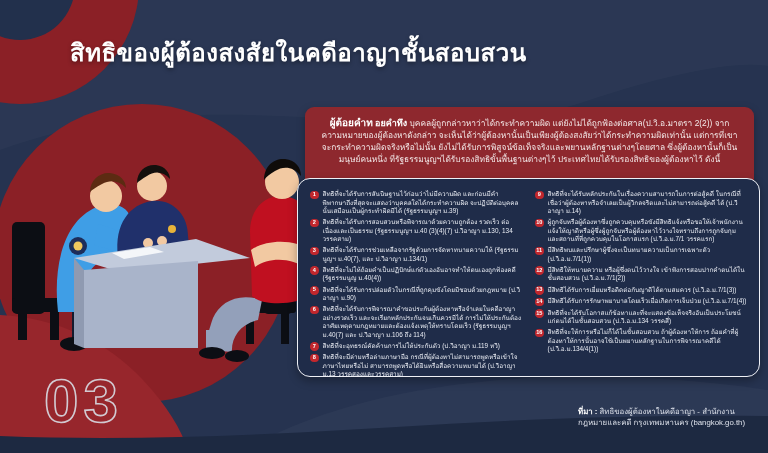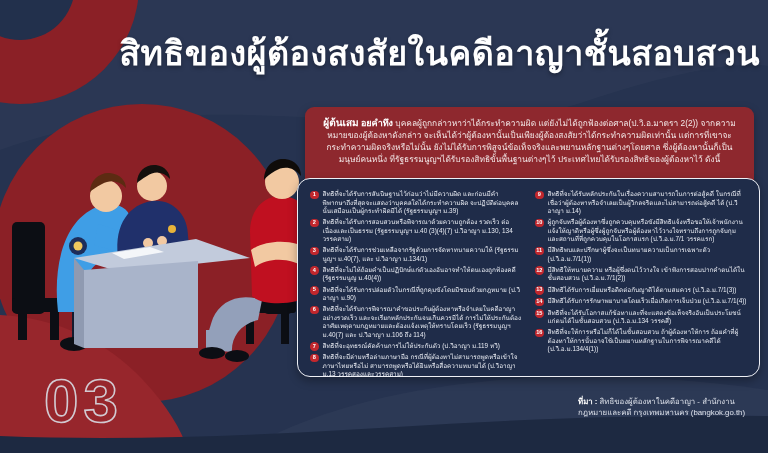--- a/index.html
+++ b/index.html
@@ -7,22 +7,22 @@
     position:relative;width:768px;height:453px;overflow:hidden;
     background:#263350;
     font-family:"Liberation Sans", sans-serif;
     -webkit-font-smoothing:antialiased;
   }
   .stage svg.backdrop{position:absolute;left:0;top:0;z-index:0;}
   .layer{position:absolute;z-index:2;}
 
   .title{
     left:70px;top:27px;width:690px;height:54px;
-    text-align:right;line-height:52px;
-    color:#ffffff;font-size:34px;font-weight:800;letter-spacing:.5px;
+    text-align:left;line-height:52px;
+    color:#ffffff;font-size:24px;font-weight:800;letter-spacing:.5px;
     text-shadow:0 2px 4px rgba(0,0,0,.35);
     white-space:nowrap;
   }
 
   .intro-card{
     left:305px;top:107px;width:449px;height:86px;
     background:#8e282e;border-radius:9px;
     box-sizing:border-box;padding:9px 16px 6px 16px;
     color:#f4eaea;text-align:center;
     font-size:8.4px;line-height:1.42;
@@ -42,21 +42,21 @@
   .item{display:flex;gap:4px;margin-bottom:2.6px;}
   .badge{
     flex:0 0 auto;width:8.5px;height:8.5px;margin-top:.5px;
     background:#c1272d;border-radius:50%;
     color:#fff;font-size:5.6px;font-weight:bold;
     display:flex;align-items:center;justify-content:center;line-height:1;
   }
   .itxt{color:#e9ecf3;font-size:6.4px;line-height:1.33;}
 
   .source-note{
-    left:578px;top:396px;width:184px;
+    left:578px;top:406px;width:184px;
     color:#dfe3ec;font-size:7.8px;line-height:1.45;text-align:left;
   }
   .source-note .src-label{font-weight:800;color:#ffffff;}
 </style>
 </head>
 <body>
 
 <div class="stage">
 
   <svg class="backdrop" width="768" height="453" viewBox="0 0 768 453">
@@ -132,21 +132,21 @@
     </g>
 
     <path d="M0,436 C150,442 300,433 430,425 C560,417 670,415 768,416 L768,453 L0,453 Z" fill="#1d2941"></path>
 
     <text x="44" y="422" font-family="Liberation Sans, sans-serif" font-weight="bold" font-size="62" letter-spacing="5" fill="none" stroke="#d9dce4" stroke-width="1.6" opacity="0.9">03</text>
   </svg>
 
   <div class="layer title">สิทธิของผู้ต้องสงสัยในคดีอาญาชั้นสอบสวน</div>
 
   <div class="layer intro-card">
-    <span class="lead">ผู้ต้นเสม</span>
+    <span class="lead">ผู้ต้อยคำท</span>
     <span class="lead2">อยคำทึง</span>
     <span>บุคคลผู้ถูกกล่าวหาว่าได้กระทำความผิด แต่ยังไม่ได้ถูกฟ้องต่อศาล(ป.วิ.อ.มาตรา 2(2)) จากความหมายของผู้ต้องหาดังกล่าว จะเห็นได้ว่าผู้ต้องหานั้นเป็นเพียงผู้ต้องสงสัยว่าได้กระทำความผิดเท่านั้น แต่การที่เขาจะกระทำความผิดจริงหรือไม่นั้น ยังไม่ได้รับการพิสูจน์ข้อเท็จจริงและพยานหลักฐานต่างๆโดยศาล ซึ่งผู้ต้องหานั้นก็เป็นมนุษย์คนหนึ่ง ที่รัฐธรรมนูญฯได้รับรองสิทธิขั้นพื้นฐานต่างๆไว้ ประเทศไทยได้รับรองสิทธิของผู้ต้องหาไว้ ดังนี้</span>
   </div>
 
   <div class="layer rights-panel">
     <div class="col">
       <div class="item">
         <span class="badge">1</span>
         <span class="itxt">สิทธิที่จะได้รับการสันนิษฐานไว้ก่อนว่าไม่มีความผิด และก่อนมีคำพิพากษาถึงที่สุดจะแสดงว่าบุคคลใดได้กระทำความผิด จะปฏิบัติต่อบุคคลนั้นเสมือนเป็นผู้กระทำผิดมิได้ (รัฐธรรมนูญฯ ม.39)</span>
       </div>

